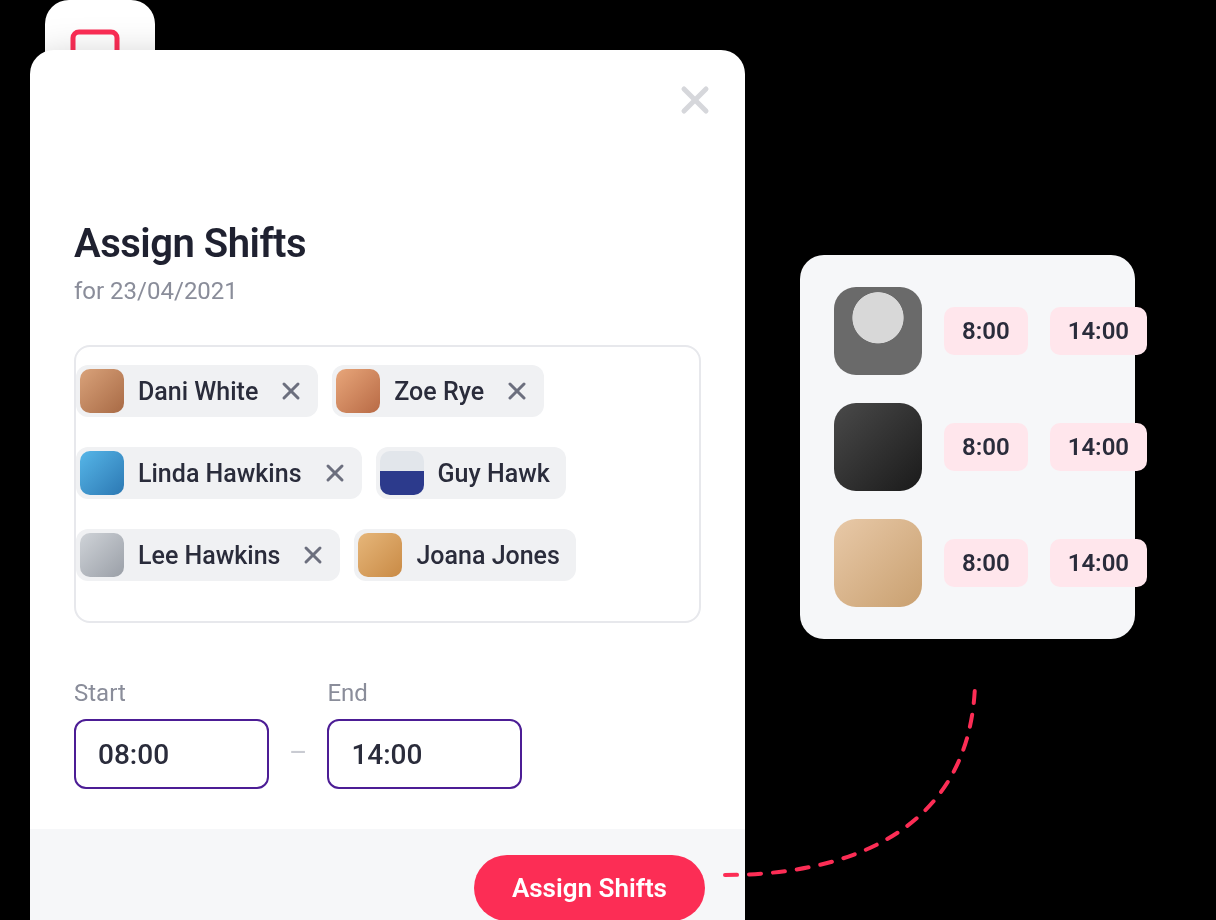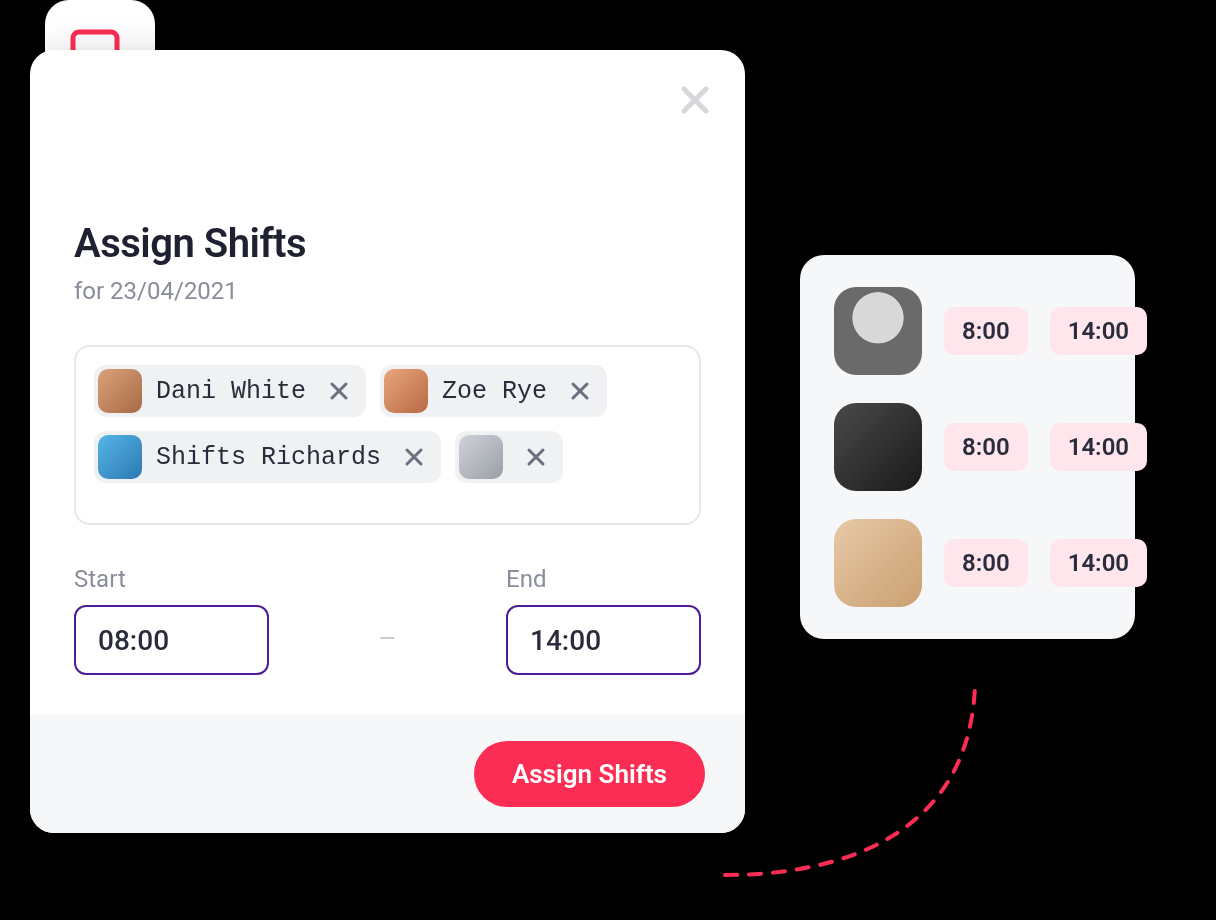--- a/index.html
+++ b/index.html
@@ -63,25 +63,24 @@
     margin-top: 10px;
     font-size: 24px;
     color: #8a8d9a;
   }
 
   
   .chips-box {
     margin-top: 40px;
     border: 2px solid #e7e8ec;
     border-radius: 16px;
-    padding: 18px 18px 40px 18px;
+    padding: 18px 18px 40px 0;
     display: flex;
     flex-wrap: wrap;
-    gap: 14px 14px;
-    font-family: Liberation Mono, monospace;
+    gap: 30px 14px;
   }
   .chip {
     display: inline-flex;
     align-items: center;
     background: #f0f1f3;
     border-radius: 12px;
     padding: 4px 8px 4px 4px;
     cursor: default;
   }
   .chip .avatar {
@@ -105,25 +104,24 @@
     align-items: center;
     justify-content: center;
     border-radius: 8px;
     cursor: pointer;
     color: #6c6f7e;
   }
   .chip.no-x .chip-label { padding-right: 8px; }
 
   
   .time-row {
-    margin-top: 40px;
+    margin-top: 56px;
     display: flex;
     align-items: flex-end;
-    gap: 32px;
-    justify-content: space-between;
+    gap: 20px;
   }
   .time-field { display: flex; flex-direction: column; }
   .time-label {
     font-size: 24px;
     color: #8a8d9a;
     margin-bottom: 12px;
   }
   .time-input {
     width: 195px;
     height: 70px;
@@ -257,40 +255,51 @@
         <span class="chip-remove">
           <svg width="20" height="20" viewBox="0 0 20 20">
               <line x1="3" y1="3" x2="17" y2="17" stroke="currentColor" stroke-width="3" stroke-linecap="round"></line>
               <line x1="17" y1="3" x2="3" y2="17" stroke="currentColor" stroke-width="3" stroke-linecap="round"></line>
             </svg>
         </span>
       </div>
 
       <div class="chip">
         <div class="avatar av-3"></div>
-        <span class="chip-label">Shifts Richards</span>
+        <span class="chip-label">Linda Hawkins</span>
         <span class="chip-remove">
           <svg width="20" height="20" viewBox="0 0 20 20">
               <line x1="3" y1="3" x2="17" y2="17" stroke="currentColor" stroke-width="3" stroke-linecap="round"></line>
               <line x1="17" y1="3" x2="3" y2="17" stroke="currentColor" stroke-width="3" stroke-linecap="round"></line>
             </svg>
         </span>
       </div>
 
+      <div class="chip no-x">
+        <div class="avatar av-4"></div>
+        <span class="chip-label">Guy Hawk</span>
+
+      </div>
 
       <div class="chip">
         <div class="avatar av-5"></div>
+        <span class="chip-label">Lee Hawkins</span>
         <span class="chip-remove">
           <svg width="20" height="20" viewBox="0 0 20 20">
               <line x1="3" y1="3" x2="17" y2="17" stroke="currentColor" stroke-width="3" stroke-linecap="round"></line>
               <line x1="17" y1="3" x2="3" y2="17" stroke="currentColor" stroke-width="3" stroke-linecap="round"></line>
             </svg>
         </span>
       </div>
 
+      <div class="chip no-x">
+        <div class="avatar av-6"></div>
+        <span class="chip-label">Joana Jones</span>
+
+      </div>
 
     </div>
 
     <div class="time-row">
       <div class="time-field">
         <span class="time-label">Start</span>
         <input class="time-input" value="08:00" style="">
       </div>
       <span class="dash">–</span>
       <div class="time-field">

